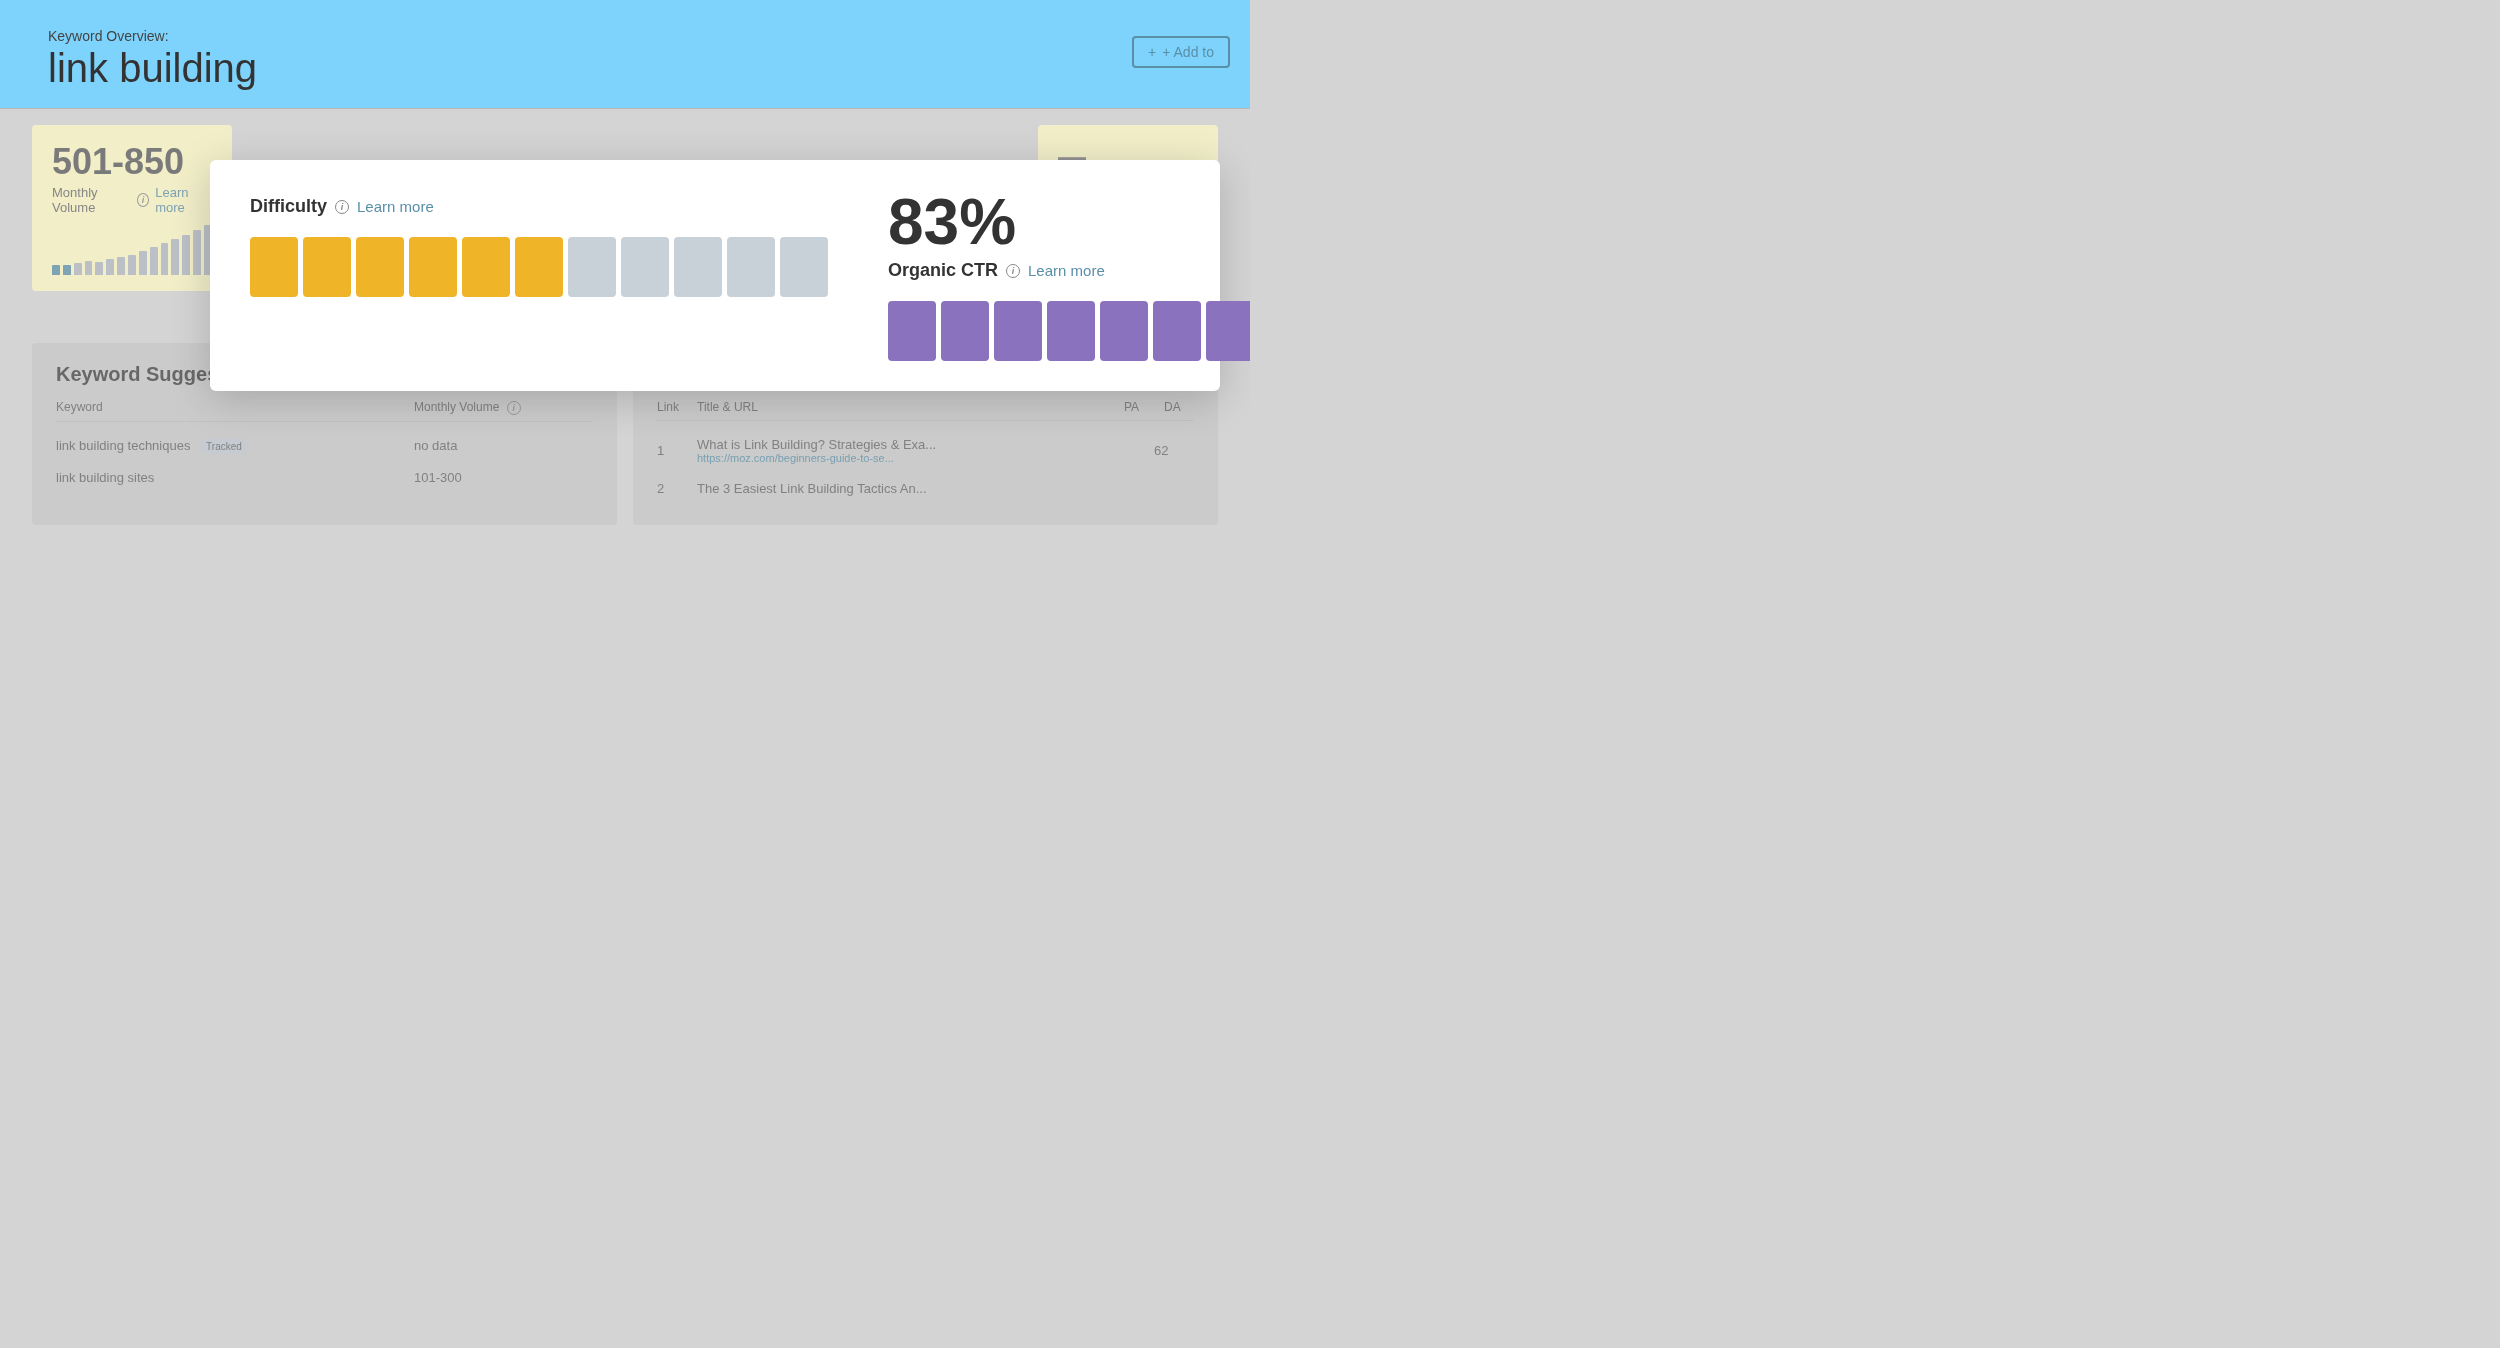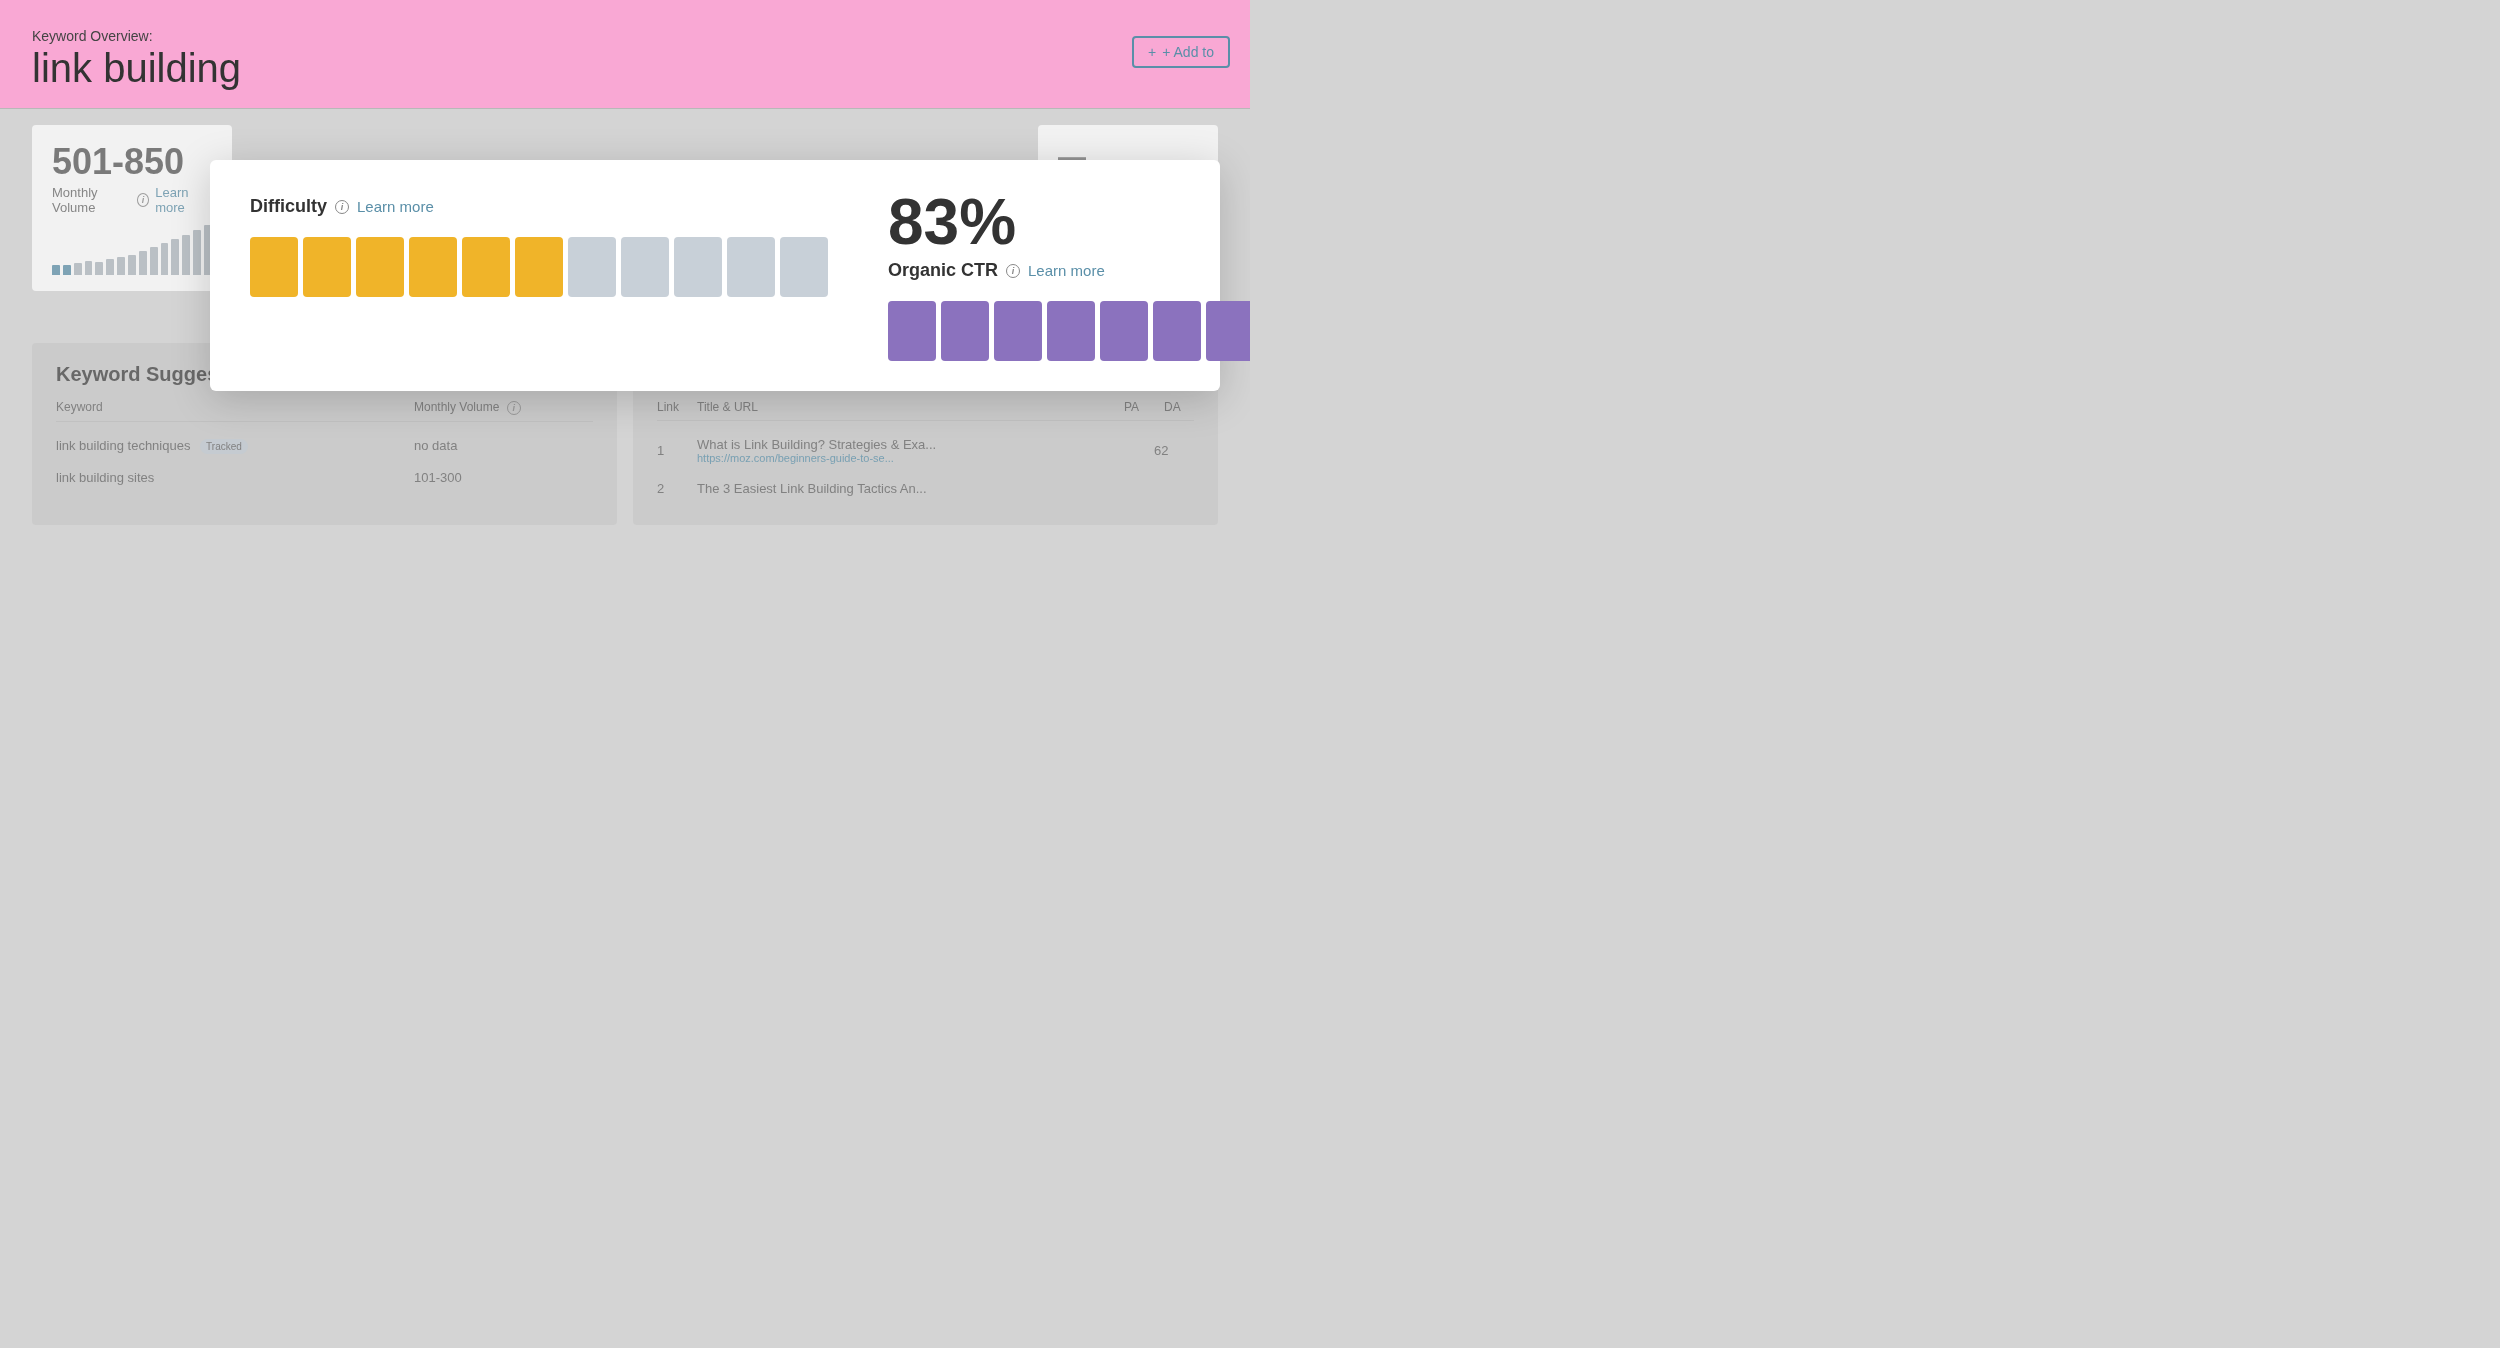--- a/index.html
+++ b/index.html
@@ -7,22 +7,22 @@
       font-family: -apple-system, BlinkMacSystemFont, 'Segoe UI', Arial, sans-serif;
       background: #d4d4d4;
       width: 1250px;
       min-height: 674px;
       overflow: hidden;
       position: relative;
     }
 
     
     .page-header {
-      padding: 28px 32px 18px 32px;
-      background: #f9a8d4;
+      padding: 28px 32px 18px 48px;
+      background: #7dd3fc;
       border-bottom: 1px solid #b8b8b8;
     }
     .page-header .subtitle {
       font-size: 14px;
       color: #444;
       font-weight: 400;
       margin-bottom: 2px;
     }
     .page-header .title {
       font-size: 40px;
@@ -51,21 +51,21 @@
       display: flex;
       padding: 20px 32px;
       gap: 0;
       background: #d4d4d4;
       position: relative;
     }
 
     
     .metric-card-bg {
       flex: 1;
-      background: #ffffff;
+      background: #fef9c3;
       border-radius: 4px;
       padding: 16px 20px;
       margin-right: 12px;
       opacity: 0.7;
     }
     .metric-card-bg:last-child {
       margin-right: 0;
     }
     .metric-value-bg {
       font-size: 36px;

